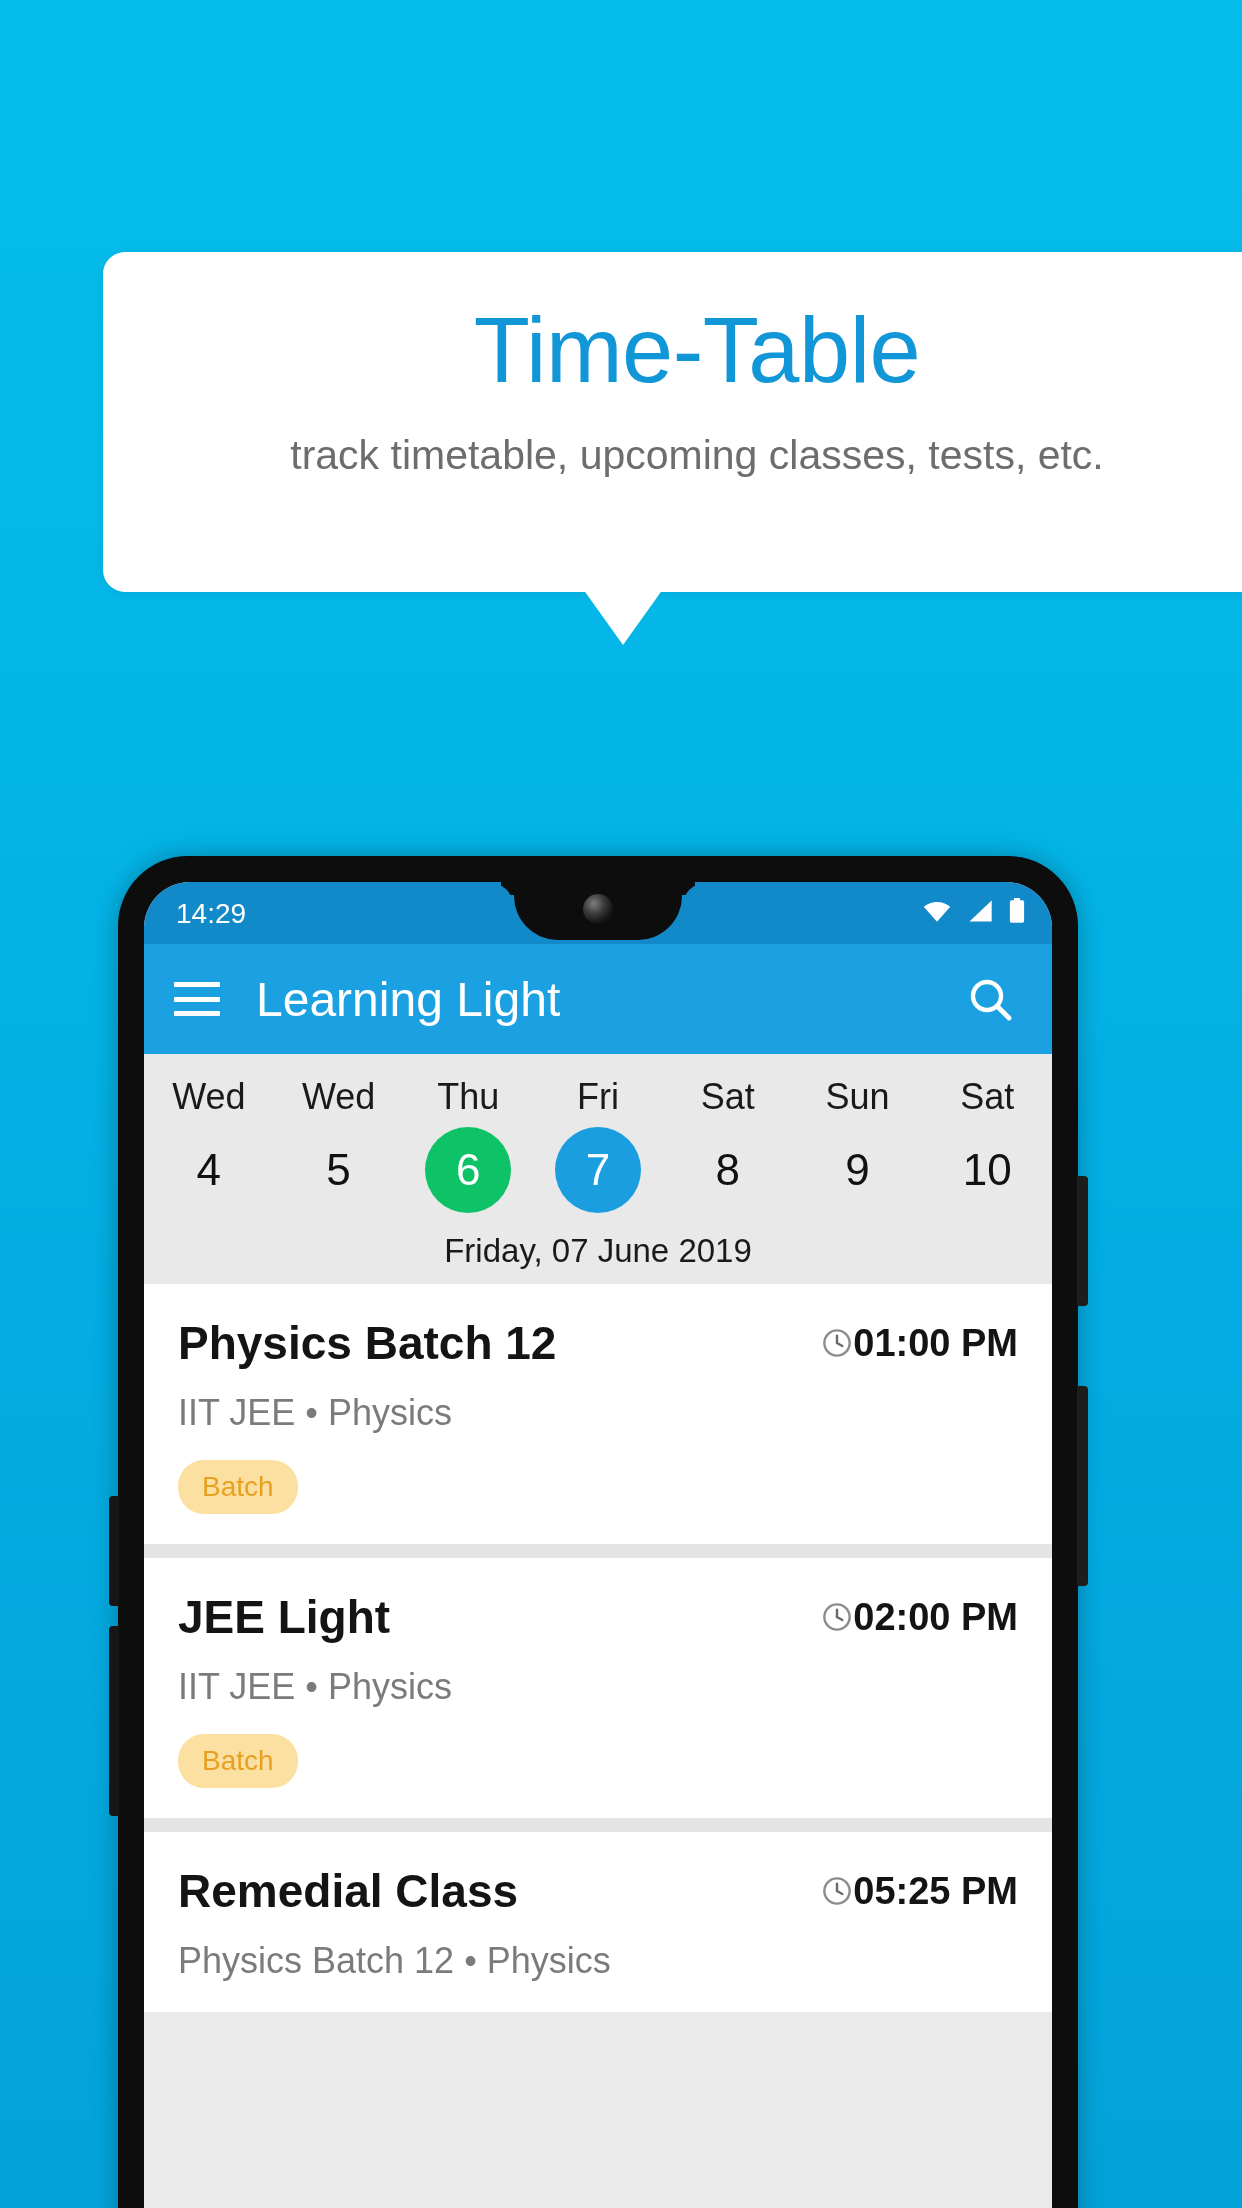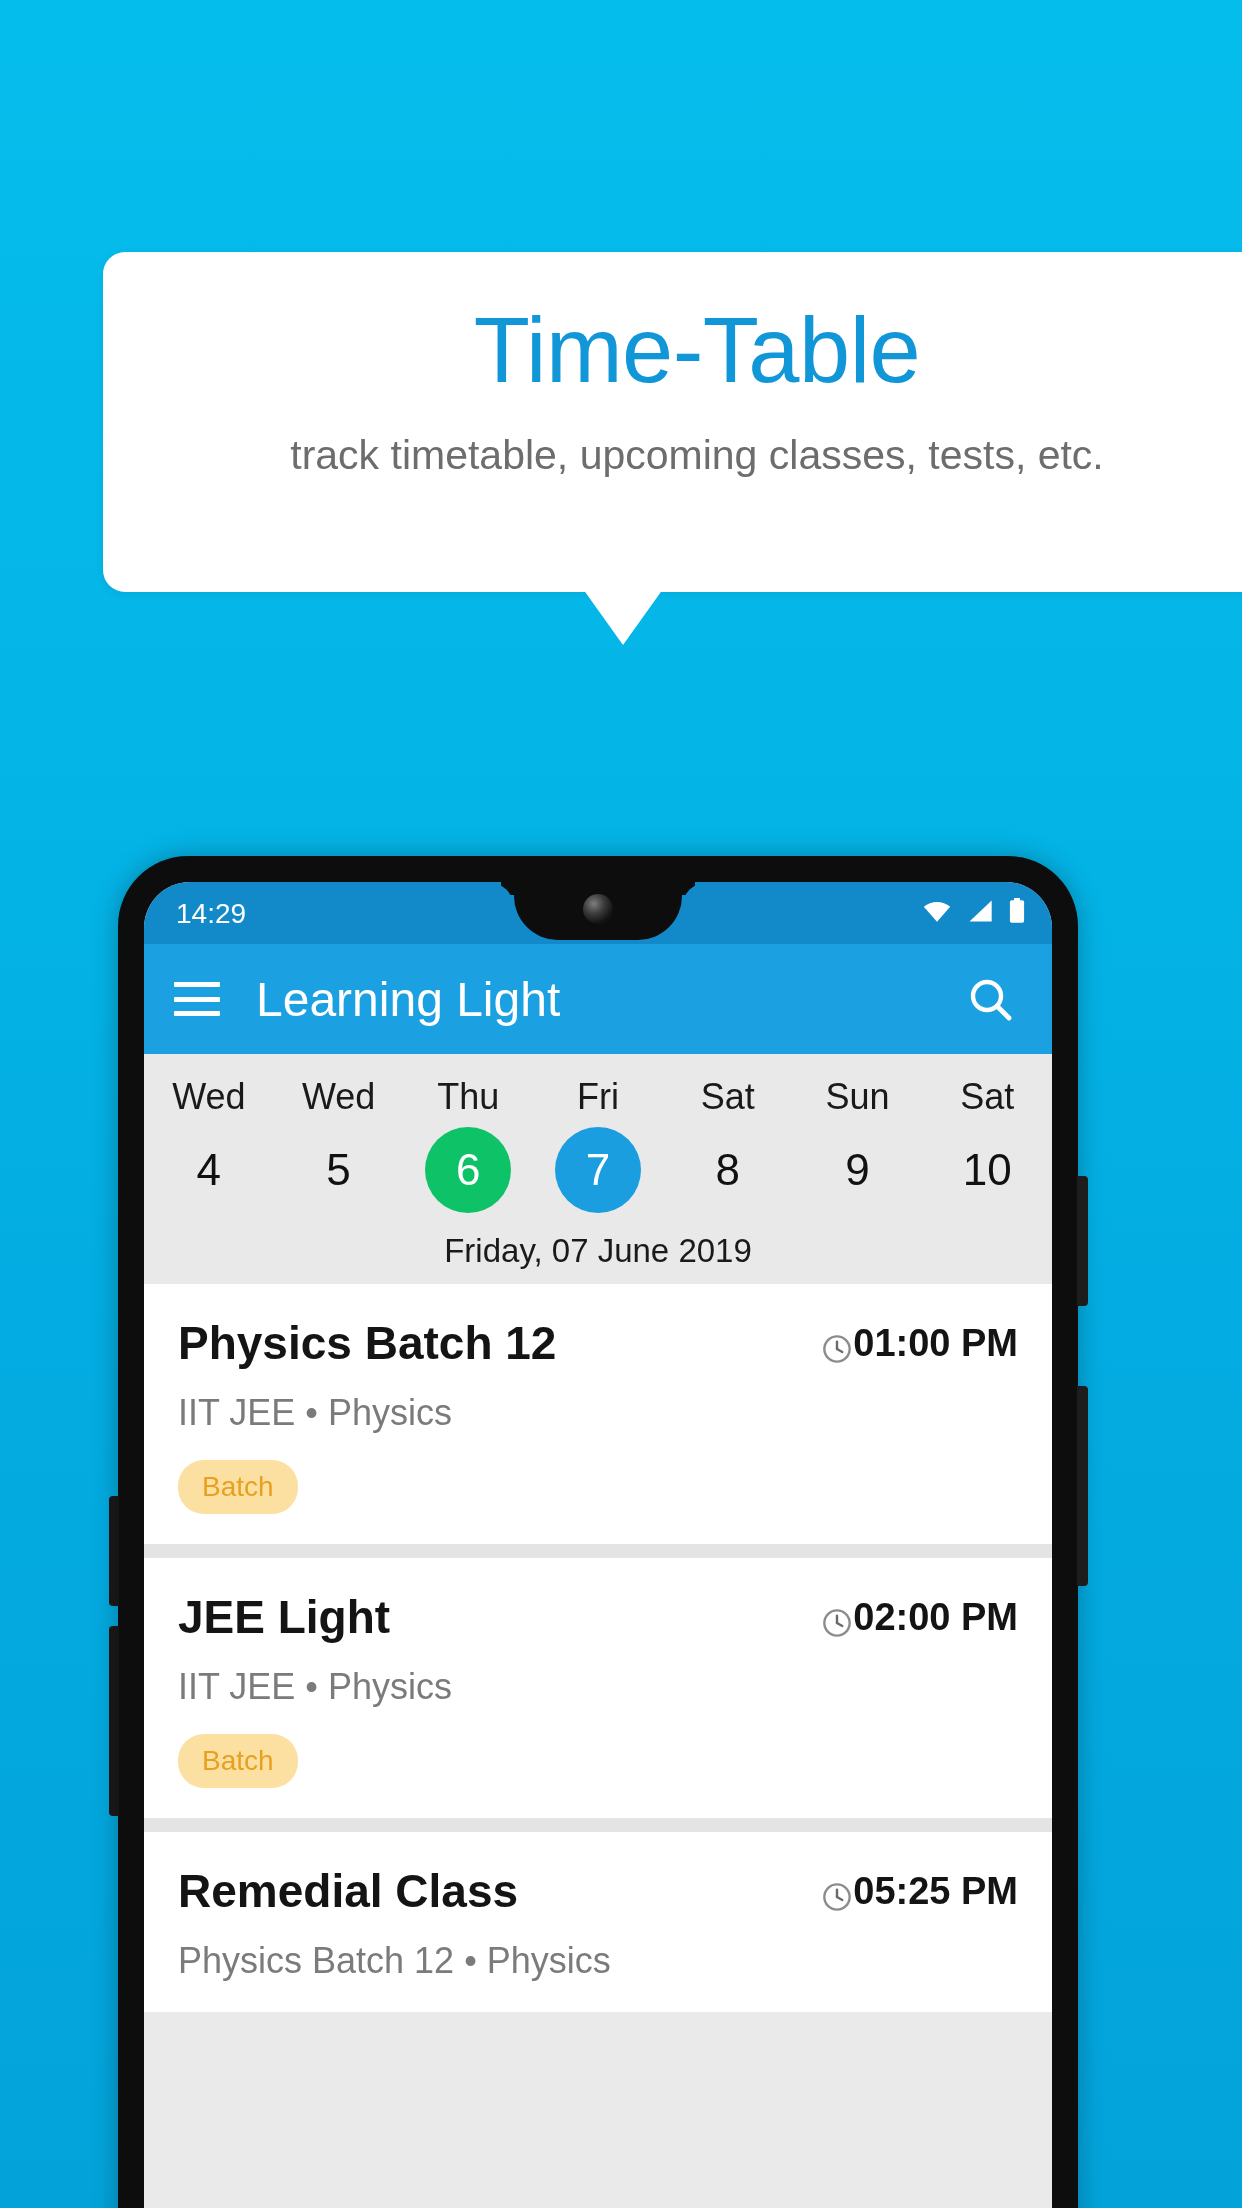--- a/index.html
+++ b/index.html
@@ -291,21 +291,21 @@
     align-items: center;
     justify-content: space-between;
   }
   .card-title {
     font-size: 46px;
     font-weight: 700;
     color: #141414;
   }
   .card-time-wrap {
     display: flex;
-    align-items: flex-end;
+    align-items: center;
   }
   .clock-icon { width: 32px; height: 32px; }
   .card-time {
     font-size: 38px;
     font-weight: 700;
     color: #141414;
   }
   .card-sub {
     margin-top: 22px;
     font-size: 36px;

